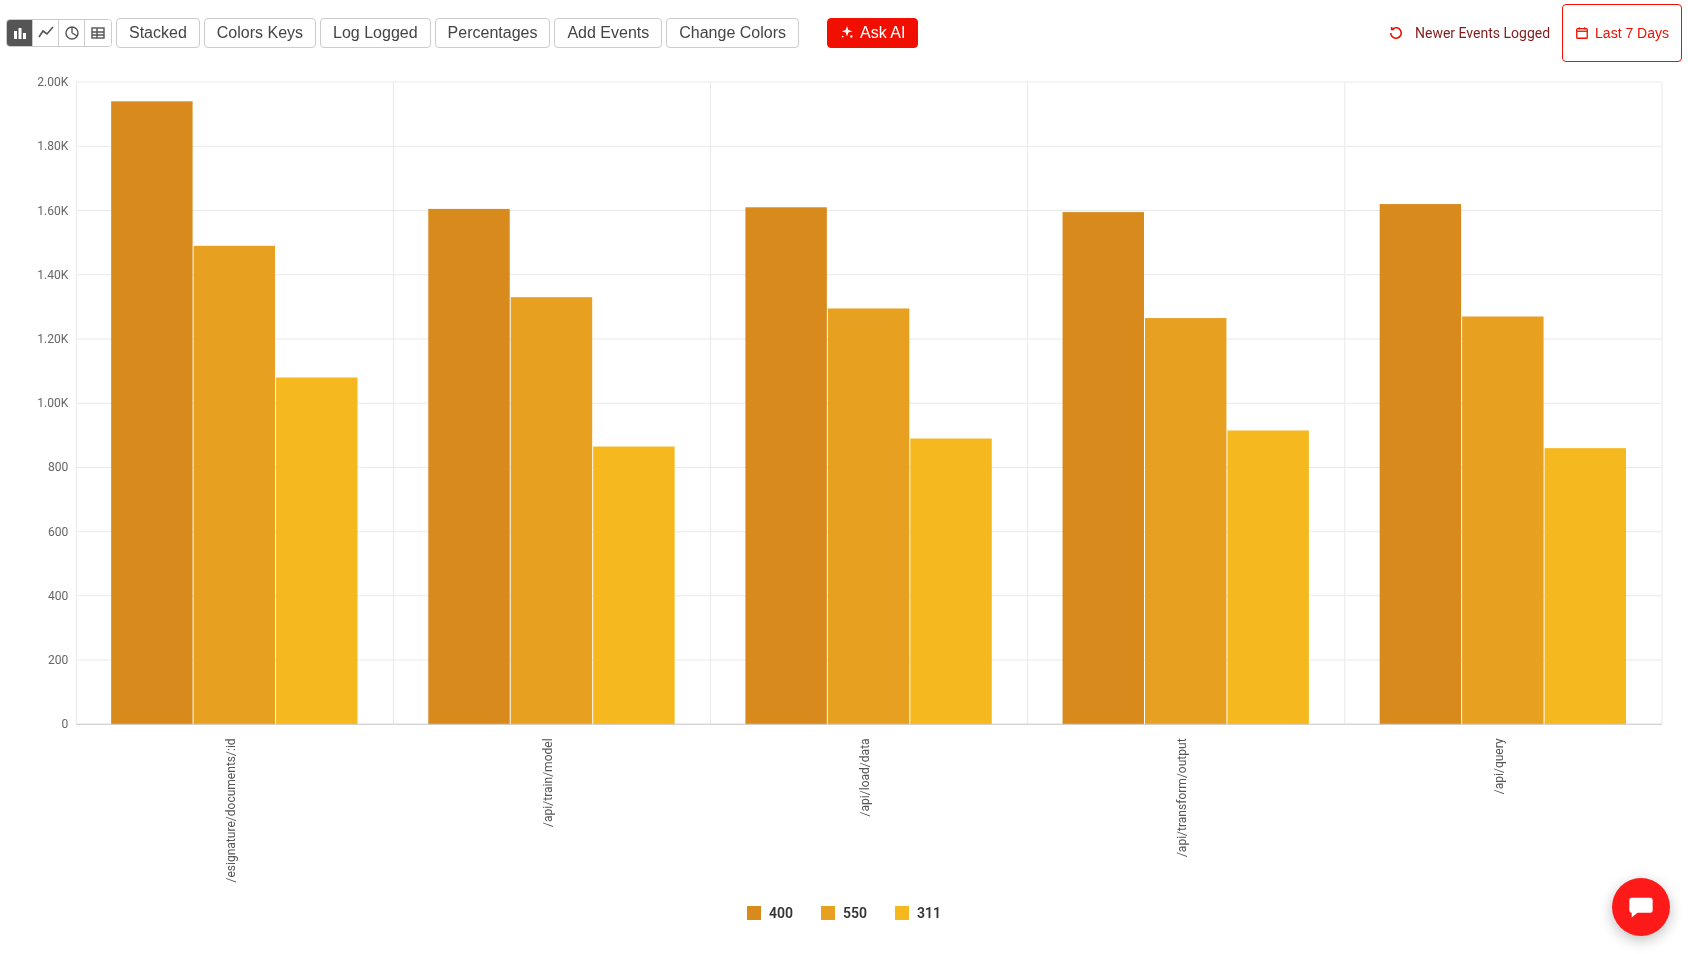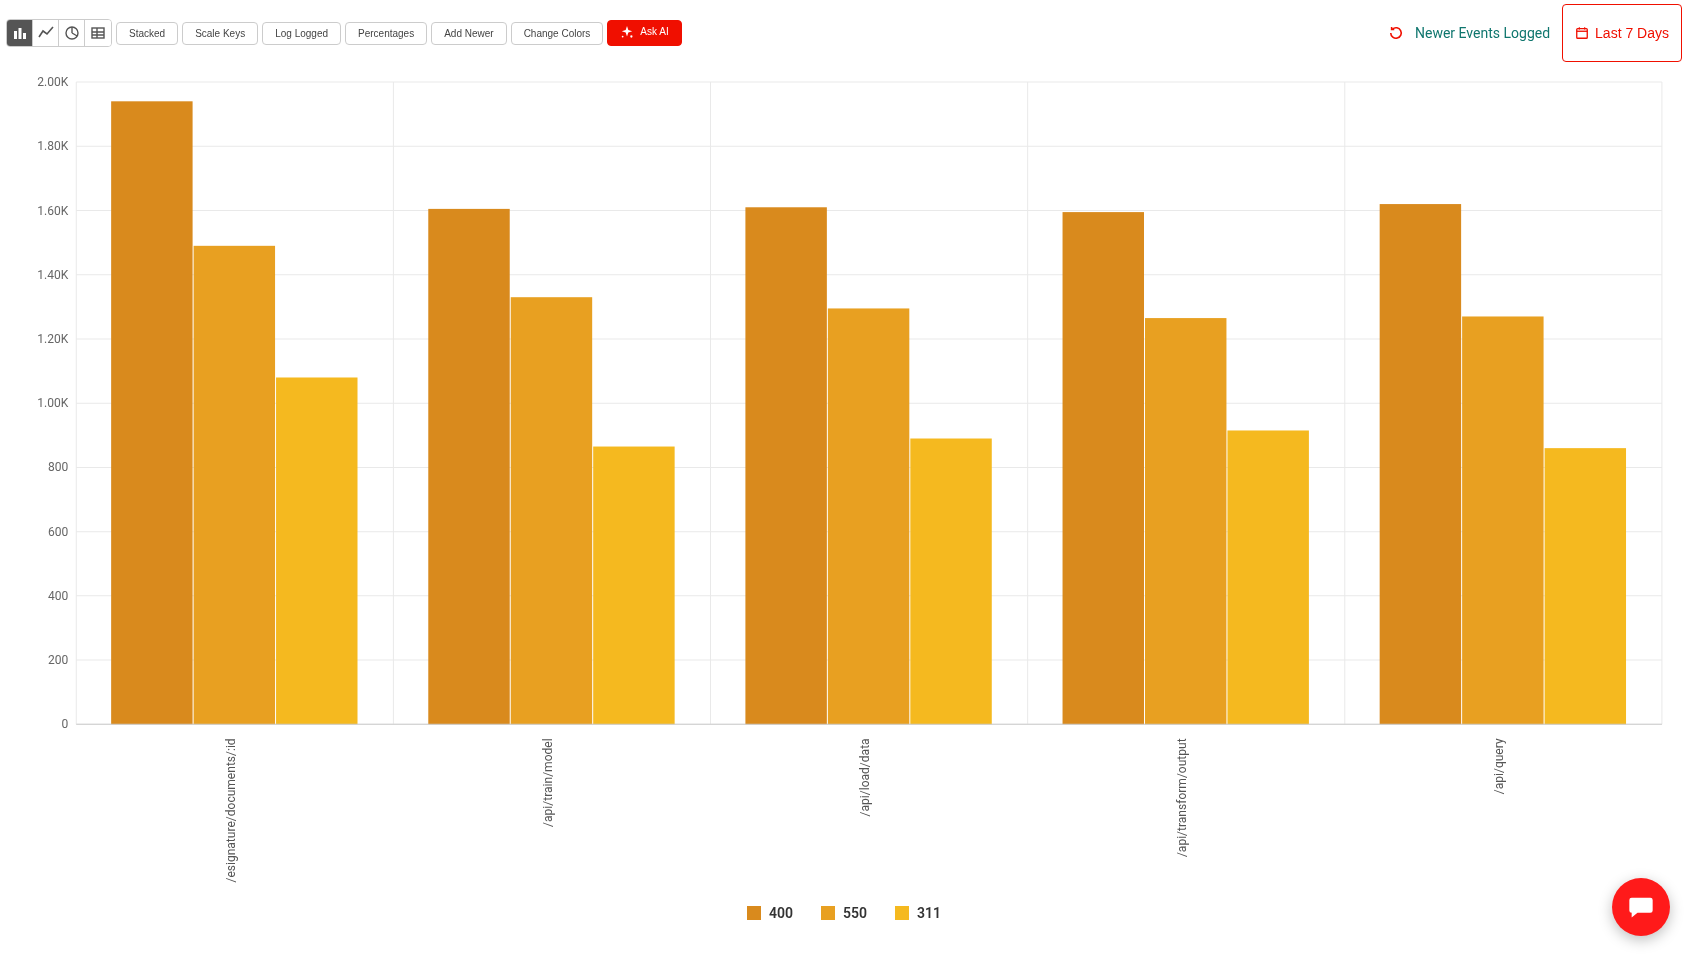--- a/index.html
+++ b/index.html
@@ -31,33 +31,33 @@
 }
 .icon-btn:last-child { border-right: none; }
 .icon-btn.active { background: #555; color: #fff; }
 .icon-btn svg { width: 16px; height: 16px; }
 .btn {
   border: 1px solid #ccc;
   border-radius: 4px;
   background: #fff;
   padding: 5px 12px;
   cursor: pointer;
-  font-size: 10px;
+  font-size: 16px;
   color: #444;
   white-space: nowrap;
 }
 .btn-red {
   background: #f00f00;
   color: #fff;
   border: 1px solid #f00f00;
-  display: flex; gap: 6px;
+  display: flex; align-items: center; gap: 6px; margin-left: 24px;
 }
 .spacer { flex: 1; }
 .link-red {
-  color: #0f766e;
+  color: #7f1d1d;
   display: flex; align-items: center; gap: 12px;
   cursor: pointer;
   padding: 4px 8px;
   font-size: 14px;
 }
 .btn-outline-red {
   border: 1px solid #f00f00;
   color: #f00f00;
   background: #fff;
   border-radius: 4px;
@@ -125,24 +125,24 @@
       <svg viewBox="0 0 16 16" fill="none" stroke="#555" stroke-width="1.4">
           <rect x="2" y="3" width="12" height="10"></rect>
           <line x1="2" y1="7" x2="14" y2="7"></line>
           <line x1="2" y1="10" x2="14" y2="10"></line>
           <line x1="7" y1="3" x2="7" y2="13"></line>
         </svg>
     </div>
   </div>
 
   <button class="btn">Stacked</button>
-  <button class="btn">Scale Keys</button>
+  <button class="btn">Colors Keys</button>
   <button class="btn">Log Logged</button>
   <button class="btn">Percentages</button>
-  <button class="btn">Add Newer</button>
+  <button class="btn">Add Events</button>
   <button class="btn">Change Colors</button>
   <button class="btn btn-red">
     <svg width="14" height="14" viewBox="0 0 16 16" fill="#fff">
         <path d="M8 0l1.5 4.5L14 6l-4.5 1.5L8 12l-1.5-4.5L2 6l4.5-1.5z"></path>
         <circle cx="13" cy="12" r="1.3"></circle>
         <circle cx="3" cy="12" r="1"></circle>
       </svg>
     <span>Ask AI</span>
   </button>
 

